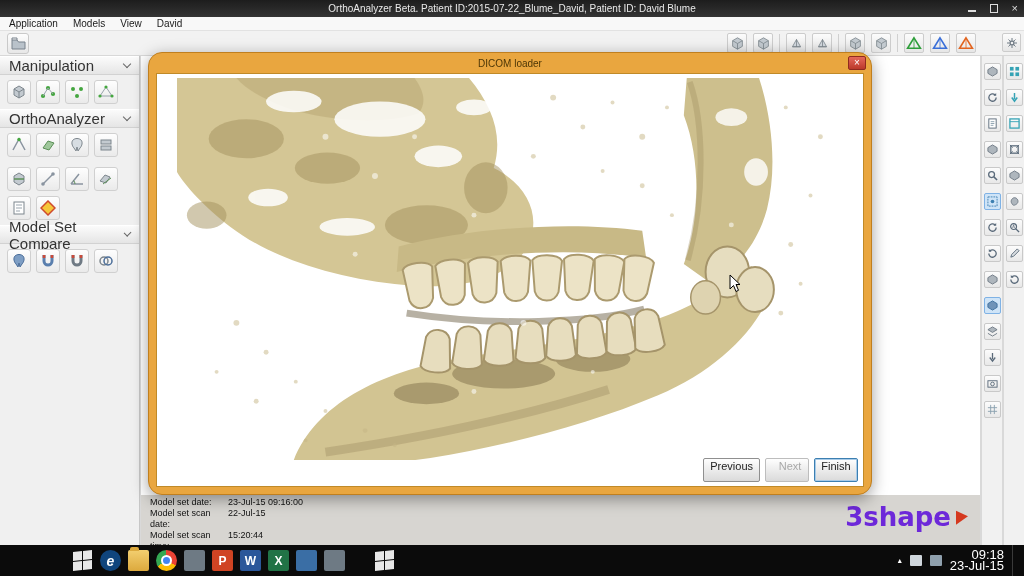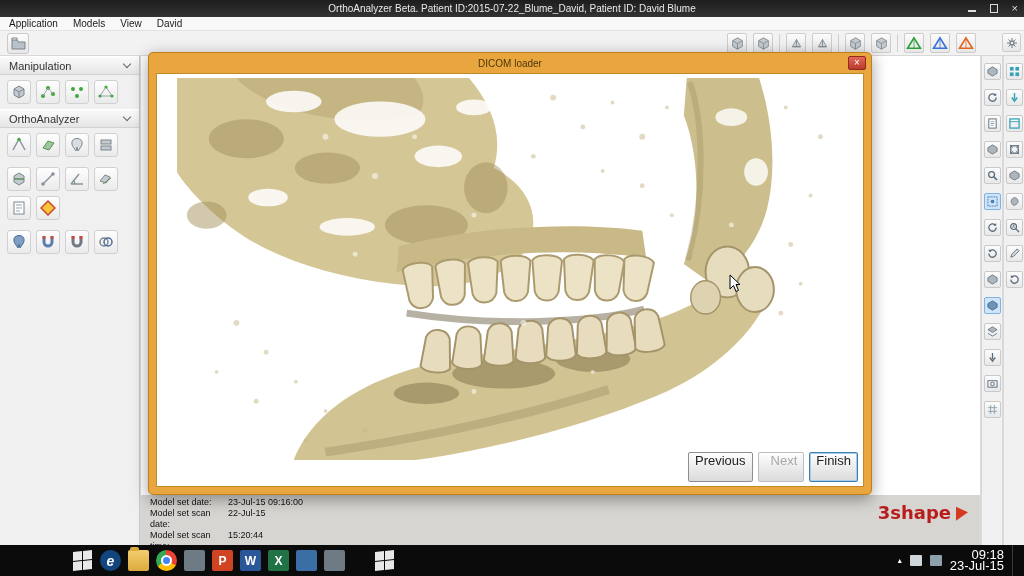--- a/index.html
+++ b/index.html
@@ -34,62 +34,62 @@
   .tb-sep { width:1px; height:18px; background:#d0d0d0; }
   .settings-slot { position:absolute; right:3px; top:2px; width:19px; height:19px;
                    background:linear-gradient(#fcfcfc,#e6e6e6); border:1px solid #cccccc; border-radius:2px;
                    display:flex; align-items:center; justify-content:center; }
 
   
   .sidebar { position:absolute; left:0; top:56px; bottom:31px; width:140px; background:#f0f0f0;
              border-right:1px solid #c7c7c7; }
   .sec-h { height:19px; display:flex; align-items:center; justify-content:space-between; padding:0 9px;
            background:linear-gradient(#fbfbfb,#e5e5e5); border-top:1px solid #ffffff;
-           border-bottom:1px solid #d2d2d2; font-size:11px; color:#333; }
+           border-bottom:1px solid #d2d2d2; font-size:15px; color:#333; }
   .chev { width:6px; height:6px; border-right:1.5px solid #666; border-bottom:1.5px solid #666;
           transform:rotate(45deg); margin-top:-3px; }
   .tool-row { display:flex; gap:5px; padding:5px 7px; flex-wrap:wrap; }
   .tool { width:24px; height:24px; background:linear-gradient(#fefefe,#eaeaea); border:1px solid #d0d0d0;
           border-radius:3px; display:flex; align-items:center; justify-content:center; cursor:pointer; }
 
   
   .main-area { position:absolute; left:141px; right:44px; top:56px; bottom:31px; background:#ffffff; }
   .bottom-strip { position:absolute; left:0; right:0; bottom:0; height:50px; background:#d7d5d1;margin-top:24px; }
   .status { position:absolute; left:9px; top:2px; font-size:9px; color:#111; }
   .status-row { display:flex; line-height:11px; }
   .status-label { width:78px; }
   .logo { position:absolute; right:12px; top:7px; display:flex; align-items:center; }
-  .logo-text { font-size:18px; font-weight:bold; color:#b91c1c; font-family:"DejaVu Sans", sans-serif; }
+  .logo-text { font-size:26px; font-weight:bold; color:#6d28d9; font-family:"DejaVu Sans", sans-serif; }
   .logo-mark { width:0; height:0; border-top:7px solid transparent; border-bottom:7px solid transparent;
                border-left:12px solid #d5391f; margin-left:5px; transform:skewY(-8deg); }
 
   
   .right-col { position:absolute; top:56px; bottom:31px; width:21px; background:#f1f1f1;
                border-left:1px solid #d9d9d9; display:flex; flex-direction:column; align-items:center;
                padding-top:7px; gap:9px; }
   .col-inner { right:22px; }
   .col-edge  { right:0; }
   .rt { width:17px; height:17px; background:linear-gradient(#fcfcfc,#e8e8e8); border:1px solid #c9c9c9;
         border-radius:2px; display:flex; align-items:center; justify-content:center; cursor:pointer; }
   .rt.sel { background:#cfe4f7; border-color:#7fb2e5; }
 
   
   .dialog { position:absolute; left:148px; top:52px; width:724px; height:443px; background:#e9a63f;
-            border:1px solid #c07f1f; border-radius:5px; box-shadow:0 4px 16px rgba(0,0,0,.38); z-index:10; }
+            border:1px solid #c07f1f; border-radius:14px; box-shadow:0 4px 16px rgba(0,0,0,.38); z-index:10; }
   .dialog-titlebar { height:20px; display:flex; align-items:center; justify-content:center; }
   .dialog-title { font-size:10px; color:#4c3606; }
   .dialog-close { position:absolute; top:3px; right:5px; width:18px; height:14px;
                   background:linear-gradient(#e4675a,#bb392a); border:1px solid #8f2a1e; border-radius:2px;
                   color:#fff; font-size:10px; line-height:12px; text-align:center; cursor:pointer; }
   .dialog-body { position:absolute; left:7px; right:7px; top:20px; bottom:7px; background:#fff;
                  border:1px solid #c08a28; }
   .viewport { position:absolute; left:20px; right:3px; top:4px; bottom:26px; overflow:hidden; background:#fff; }
   .viewport svg.render { width:100%; height:100%; display:block; }
   .dialog-buttons { position:absolute; right:5px; bottom:4px; display:flex; gap:5px; }
-  .dbtn { min-width:44px; height:30px; font-size:13px; background:linear-gradient(#fefefe,#dadada);
+  .dbtn { min-width:44px; height:24px; font-size:11px; background:linear-gradient(#fefefe,#dadada);
           border:1px solid #8f8f8f; border-radius:2px; text-align:center; line-height:15px; color:#222;
           padding:0 6px; cursor:pointer; }
   .dbtn.disabled { color:#a9a9a9; border-color:#bdbdbd; cursor:default;padding-left:12px; }
   .dbtn.default { border-color:#3c7fb1; box-shadow:0 0 0 1px #a8cbe8 inset; }
 
   
   .cursor { position:absolute; left:729px; top:274px; z-index:60; pointer-events:none; }
 
   
   .taskbar { position:absolute; left:0; right:0; bottom:0; height:31px; background:#0b0b0b;
@@ -313,20 +313,24 @@
             <path d="M5 5h6M5 8h6M5 11h4" stroke="#9aa5ae"></path>
           </svg>
         </div>
       <div class="tool">
           <svg width="16" height="16" viewBox="0 0 16 16">
             <polygon points="8,1 15,8 8,15 1,8" fill="#f5c63a" stroke="#cf4a2d" stroke-width="1.5"></polygon>
           </svg>
         </div>
     </div>
 
+    <div class="sec-h">
+      <span>Model Set Compare</span>
+      <span class="chev"></span>
+    </div>
     <div class="tool-row">
       <div class="tool">
           <svg width="16" height="16" viewBox="0 0 16 16">
             <path d="M4 3c2-2 6-2 8 0s1 6-1 8l-2 3-1-4-1 4-2-3C3 9 2 5 4 3z" fill="#7e9ec4" stroke="#4a6d99"></path>
           </svg>
         </div>
       <div class="tool">
           <svg width="16" height="16" viewBox="0 0 16 16">
             <path d="M4 2v6a4 4 0 0 0 8 0V2" fill="none" stroke="#5a7fae" stroke-width="3"></path>
             <rect x="2.7" y="2" width="2.7" height="3" fill="#c94a3a"></rect>

